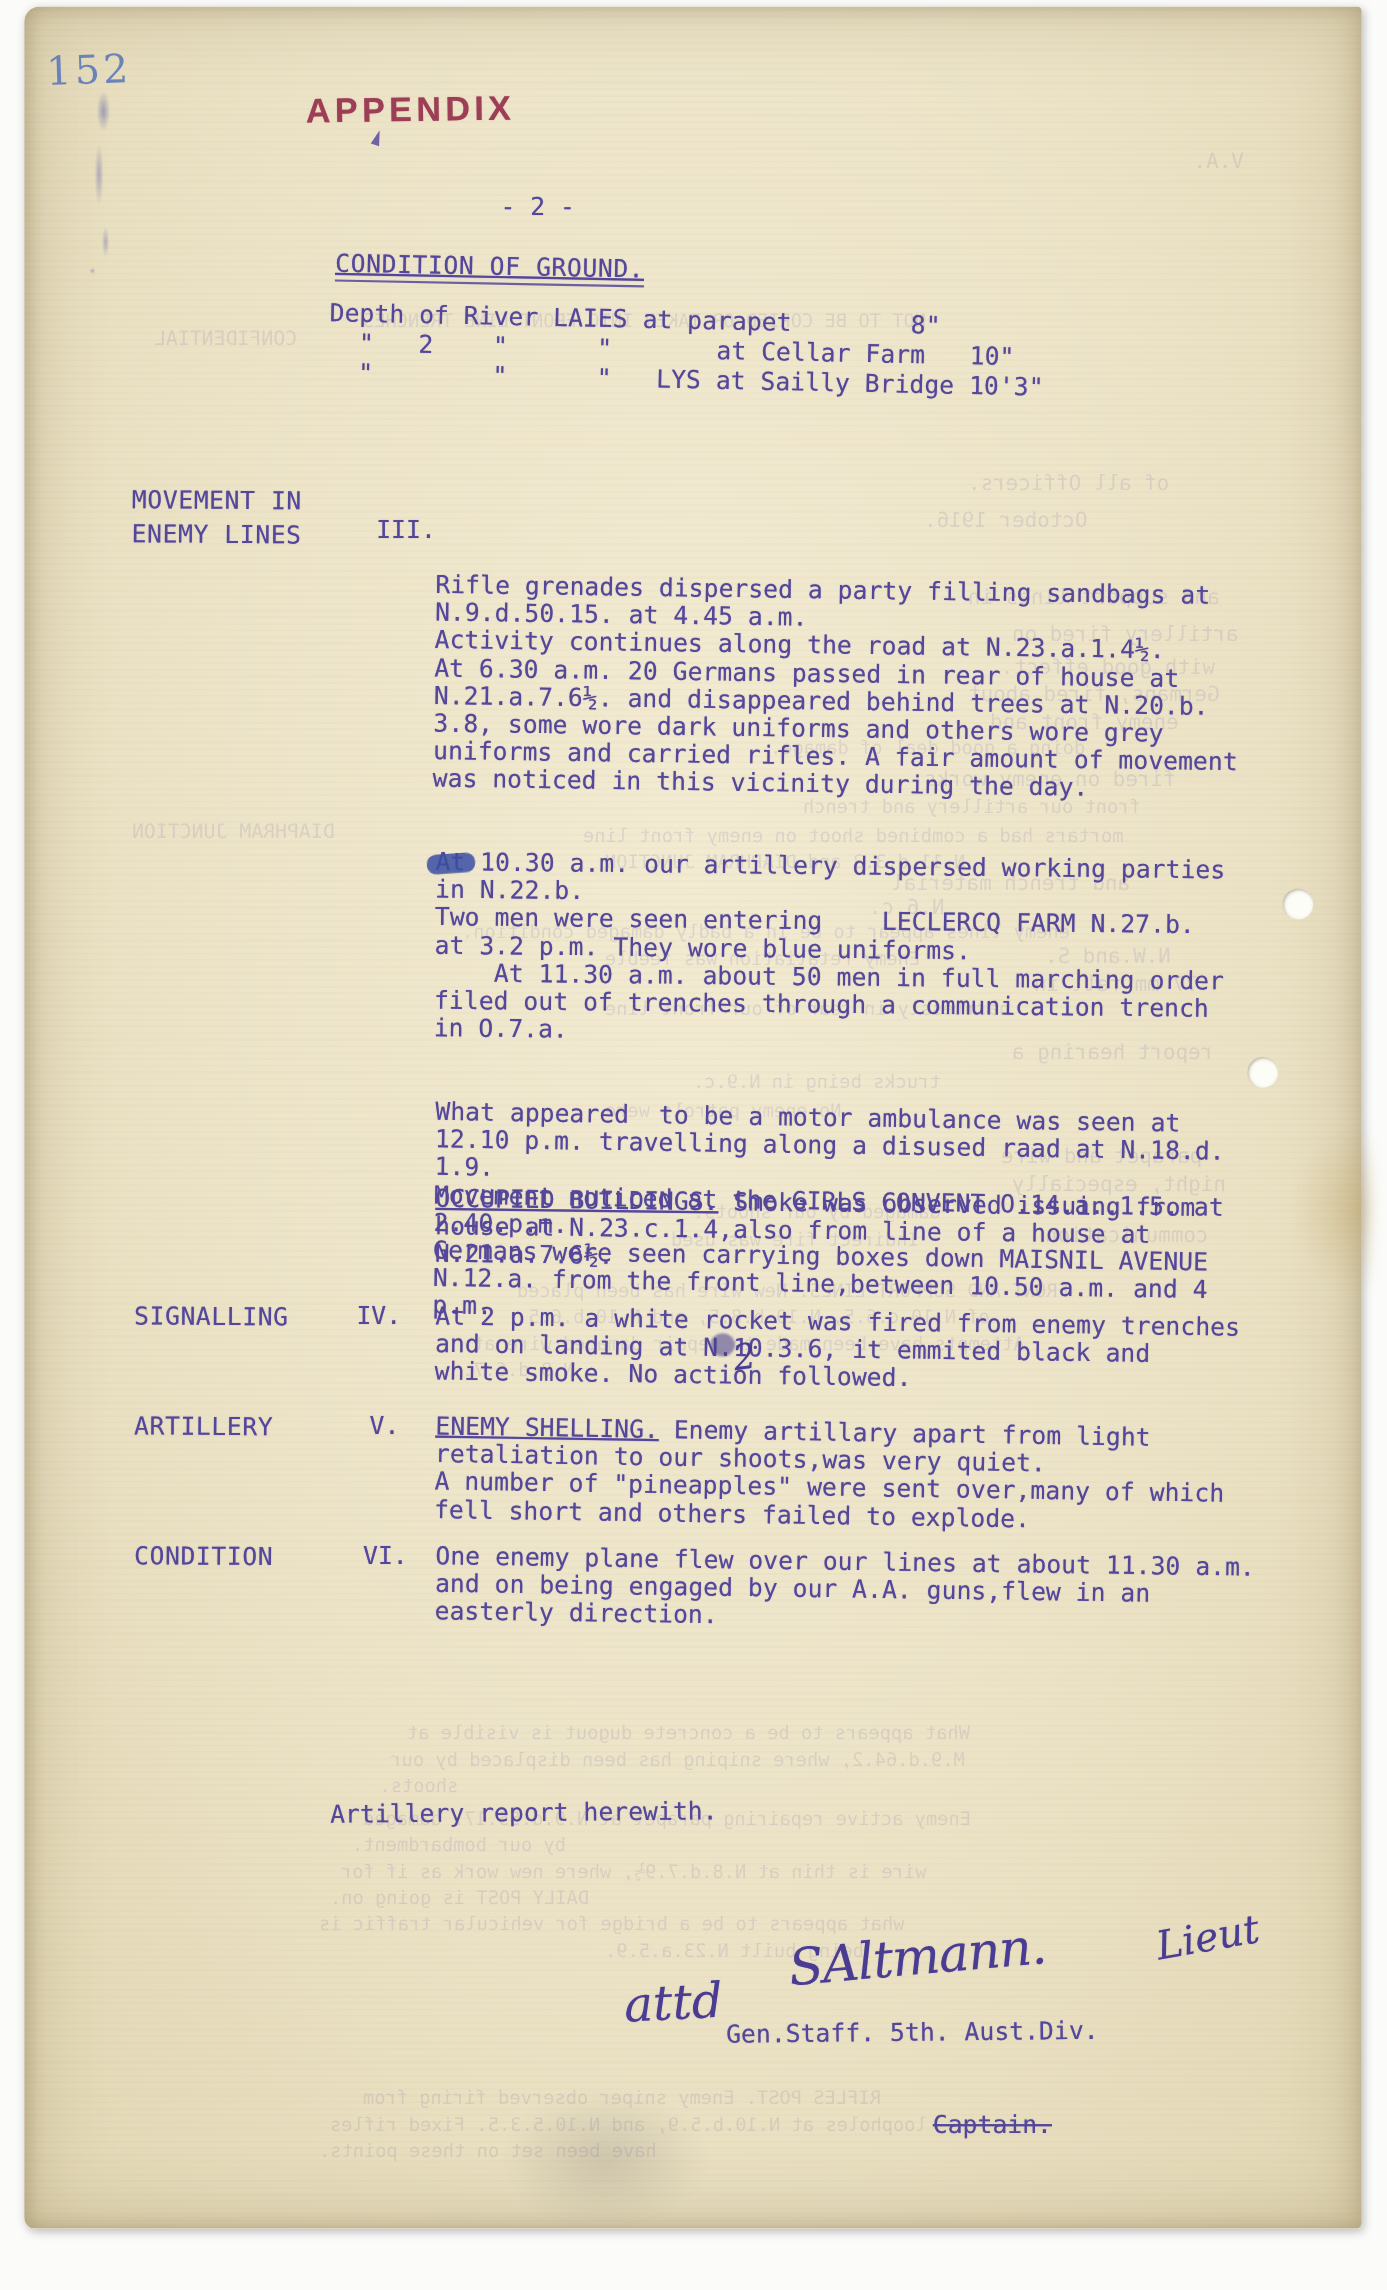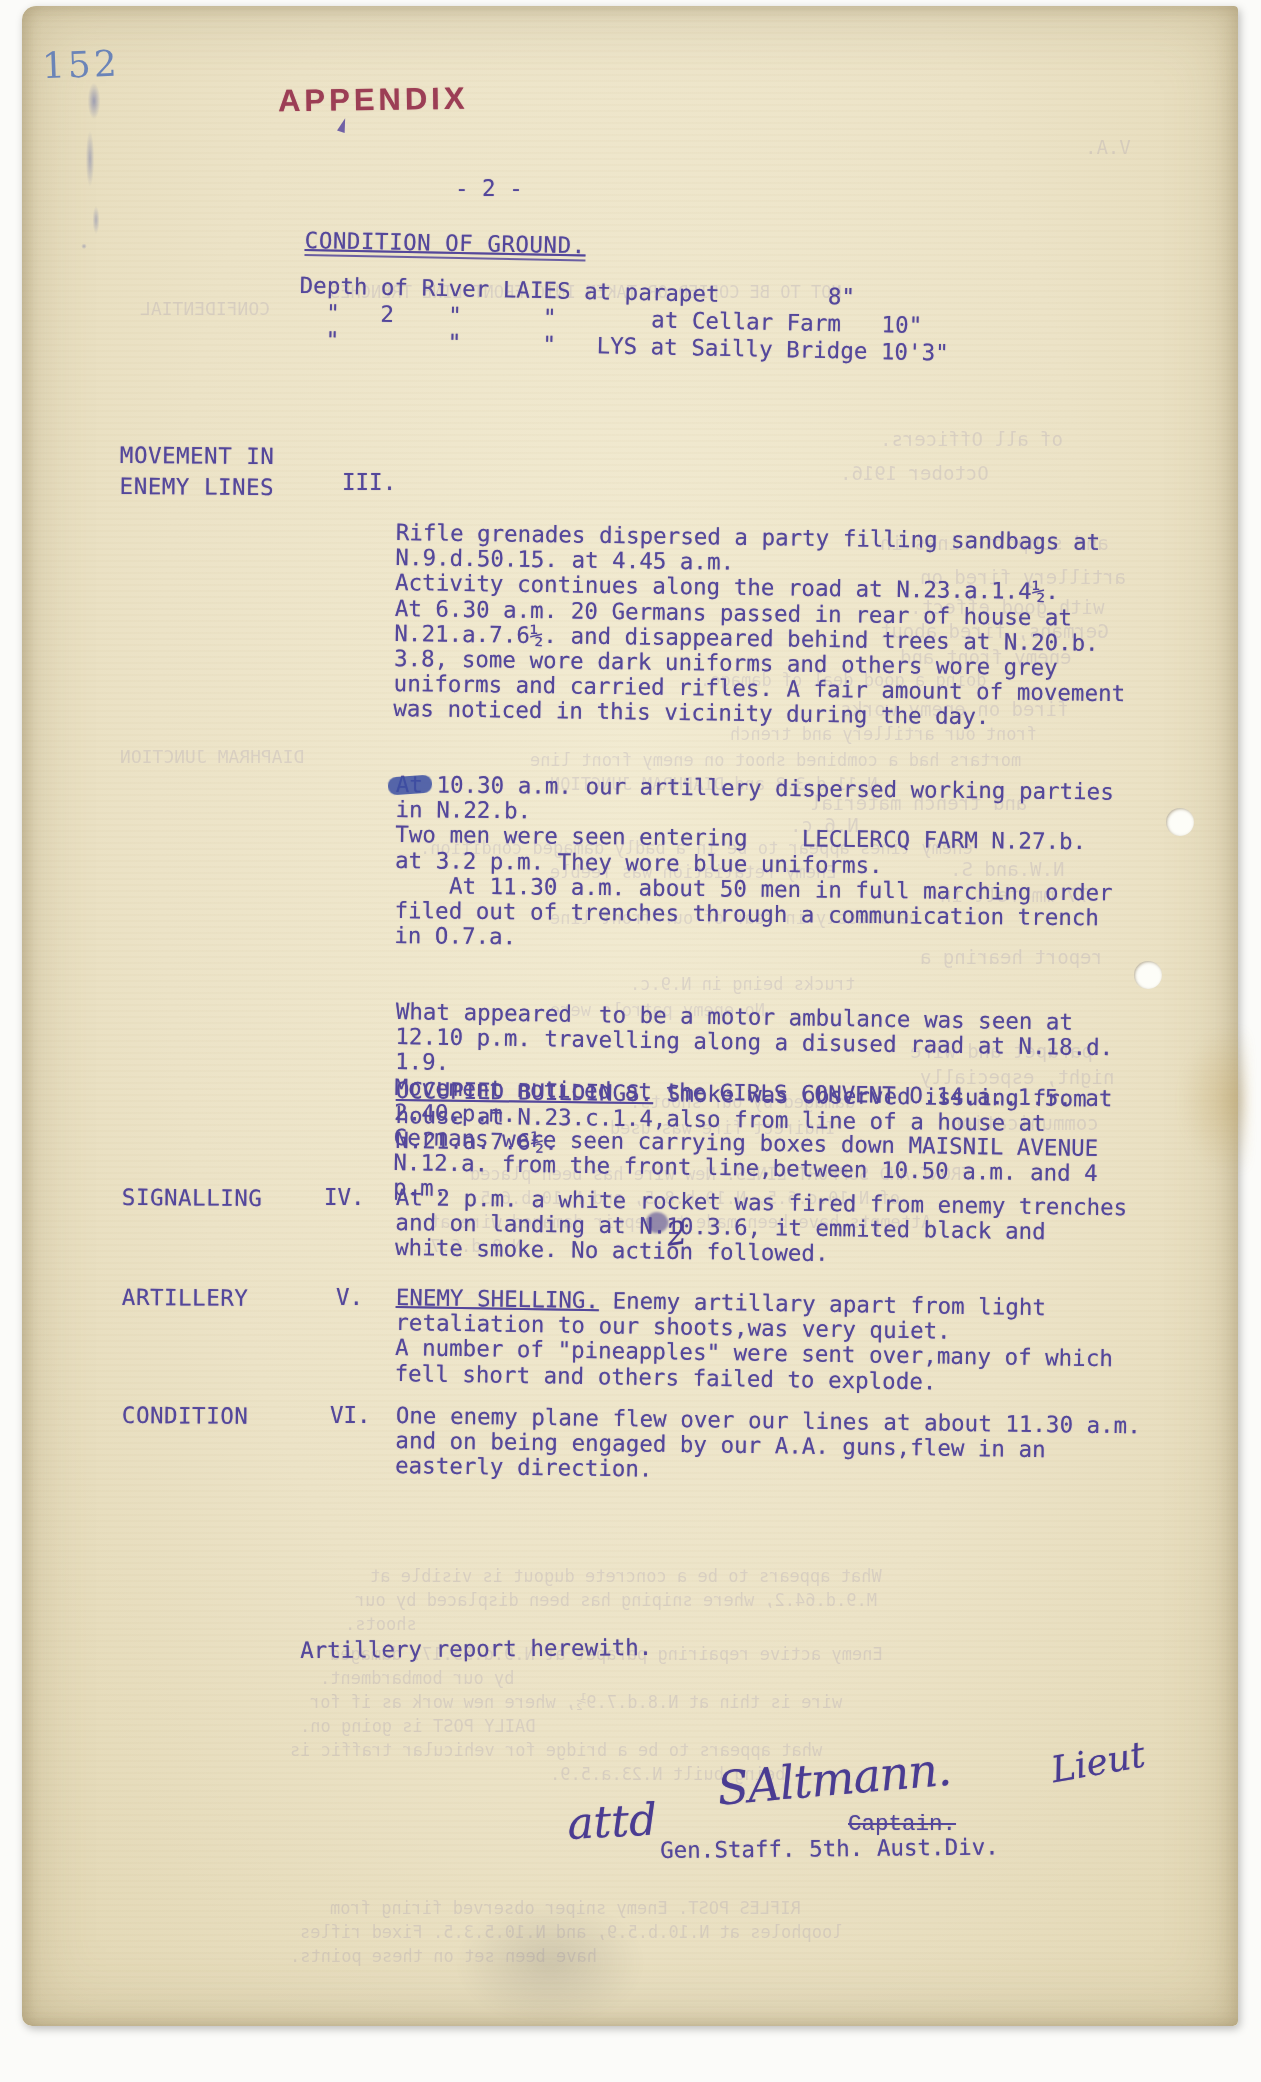--- a/index.html
+++ b/index.html
@@ -177,21 +177,21 @@
   <div class="typed label" style="left:122px;top:1403px;transform:rotate(.4deg);">CONDITION</div>
   <div class="typed" style="left:330px;top:1403px;">VI.</div>
   <div class="typed" style="left:396px;top:1403px;width:790px;transform:rotate(.8deg);">One enemy plane flew over our lines at about 11.30 a.m.
 and on being engaged by our A.A. guns,flew in an
 easterly direction.</div>
 
   <div class="typed" style="left:300px;top:1638px;transform:rotate(-.5deg);">Artillery report herewith.</div>
 
   <div class="script" style="left:715px;top:1762px;font-size:46px;transform:rotate(-5deg);letter-spacing:-1px;">SAltmann.</div>
   <div class="script" style="left:1048px;top:1750px;font-size:36px;transform:rotate(-10deg);">Lieut</div>
-  <div class="typed strike" style="left:848px;top:1812px;font-family:Liberation Mono, monospace;">Captain.</div>
+  <div class="typed strike" style="left:848px;top:1920px;">Captain.</div>
   <div class="script" style="left:566px;top:1798px;font-size:44px;transform:rotate(-3deg);">attd</div>
   <div class="typed" style="left:660px;top:1838px;transform:rotate(-.6deg);">Gen.Staff. 5th. Aust.Div.</div>
 
   <div class="hole" style="left:1166px;top:808px;"></div>
   <div class="hole" style="left:1134px;top:961px;"></div>
   <div class="stain-tan"></div>
   <div class="stain-grey"></div>
 
 </div>
 

